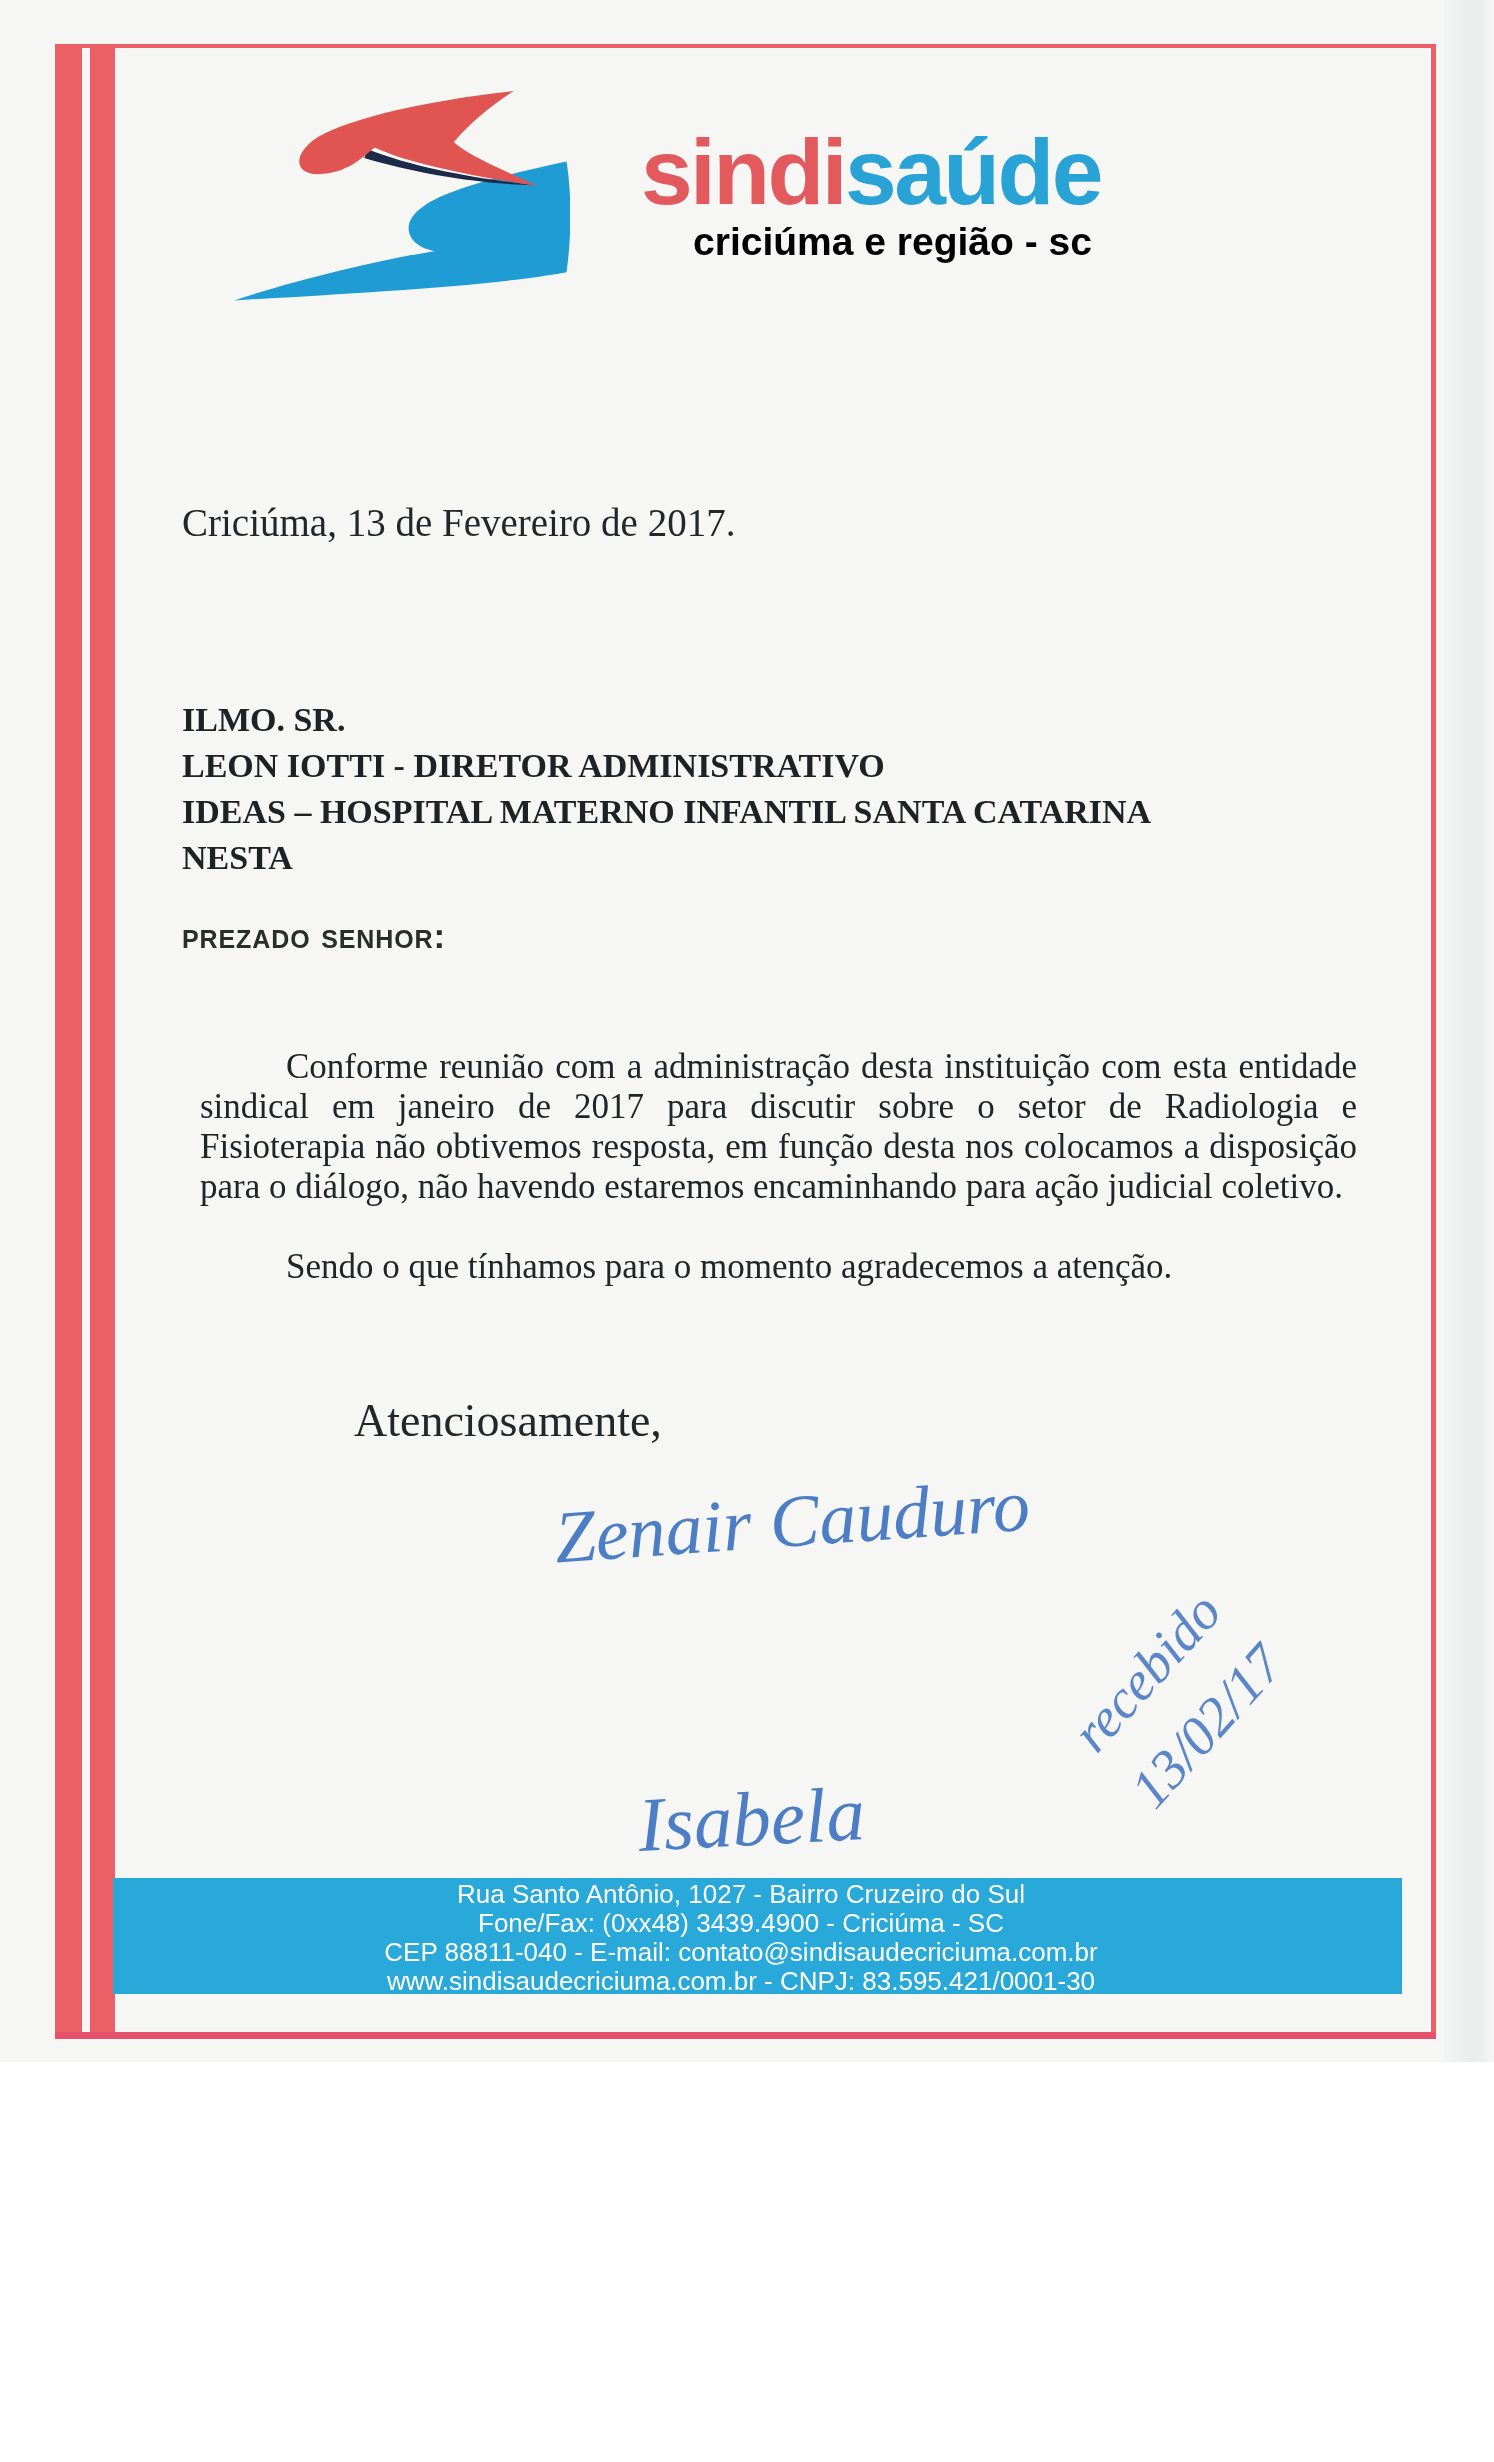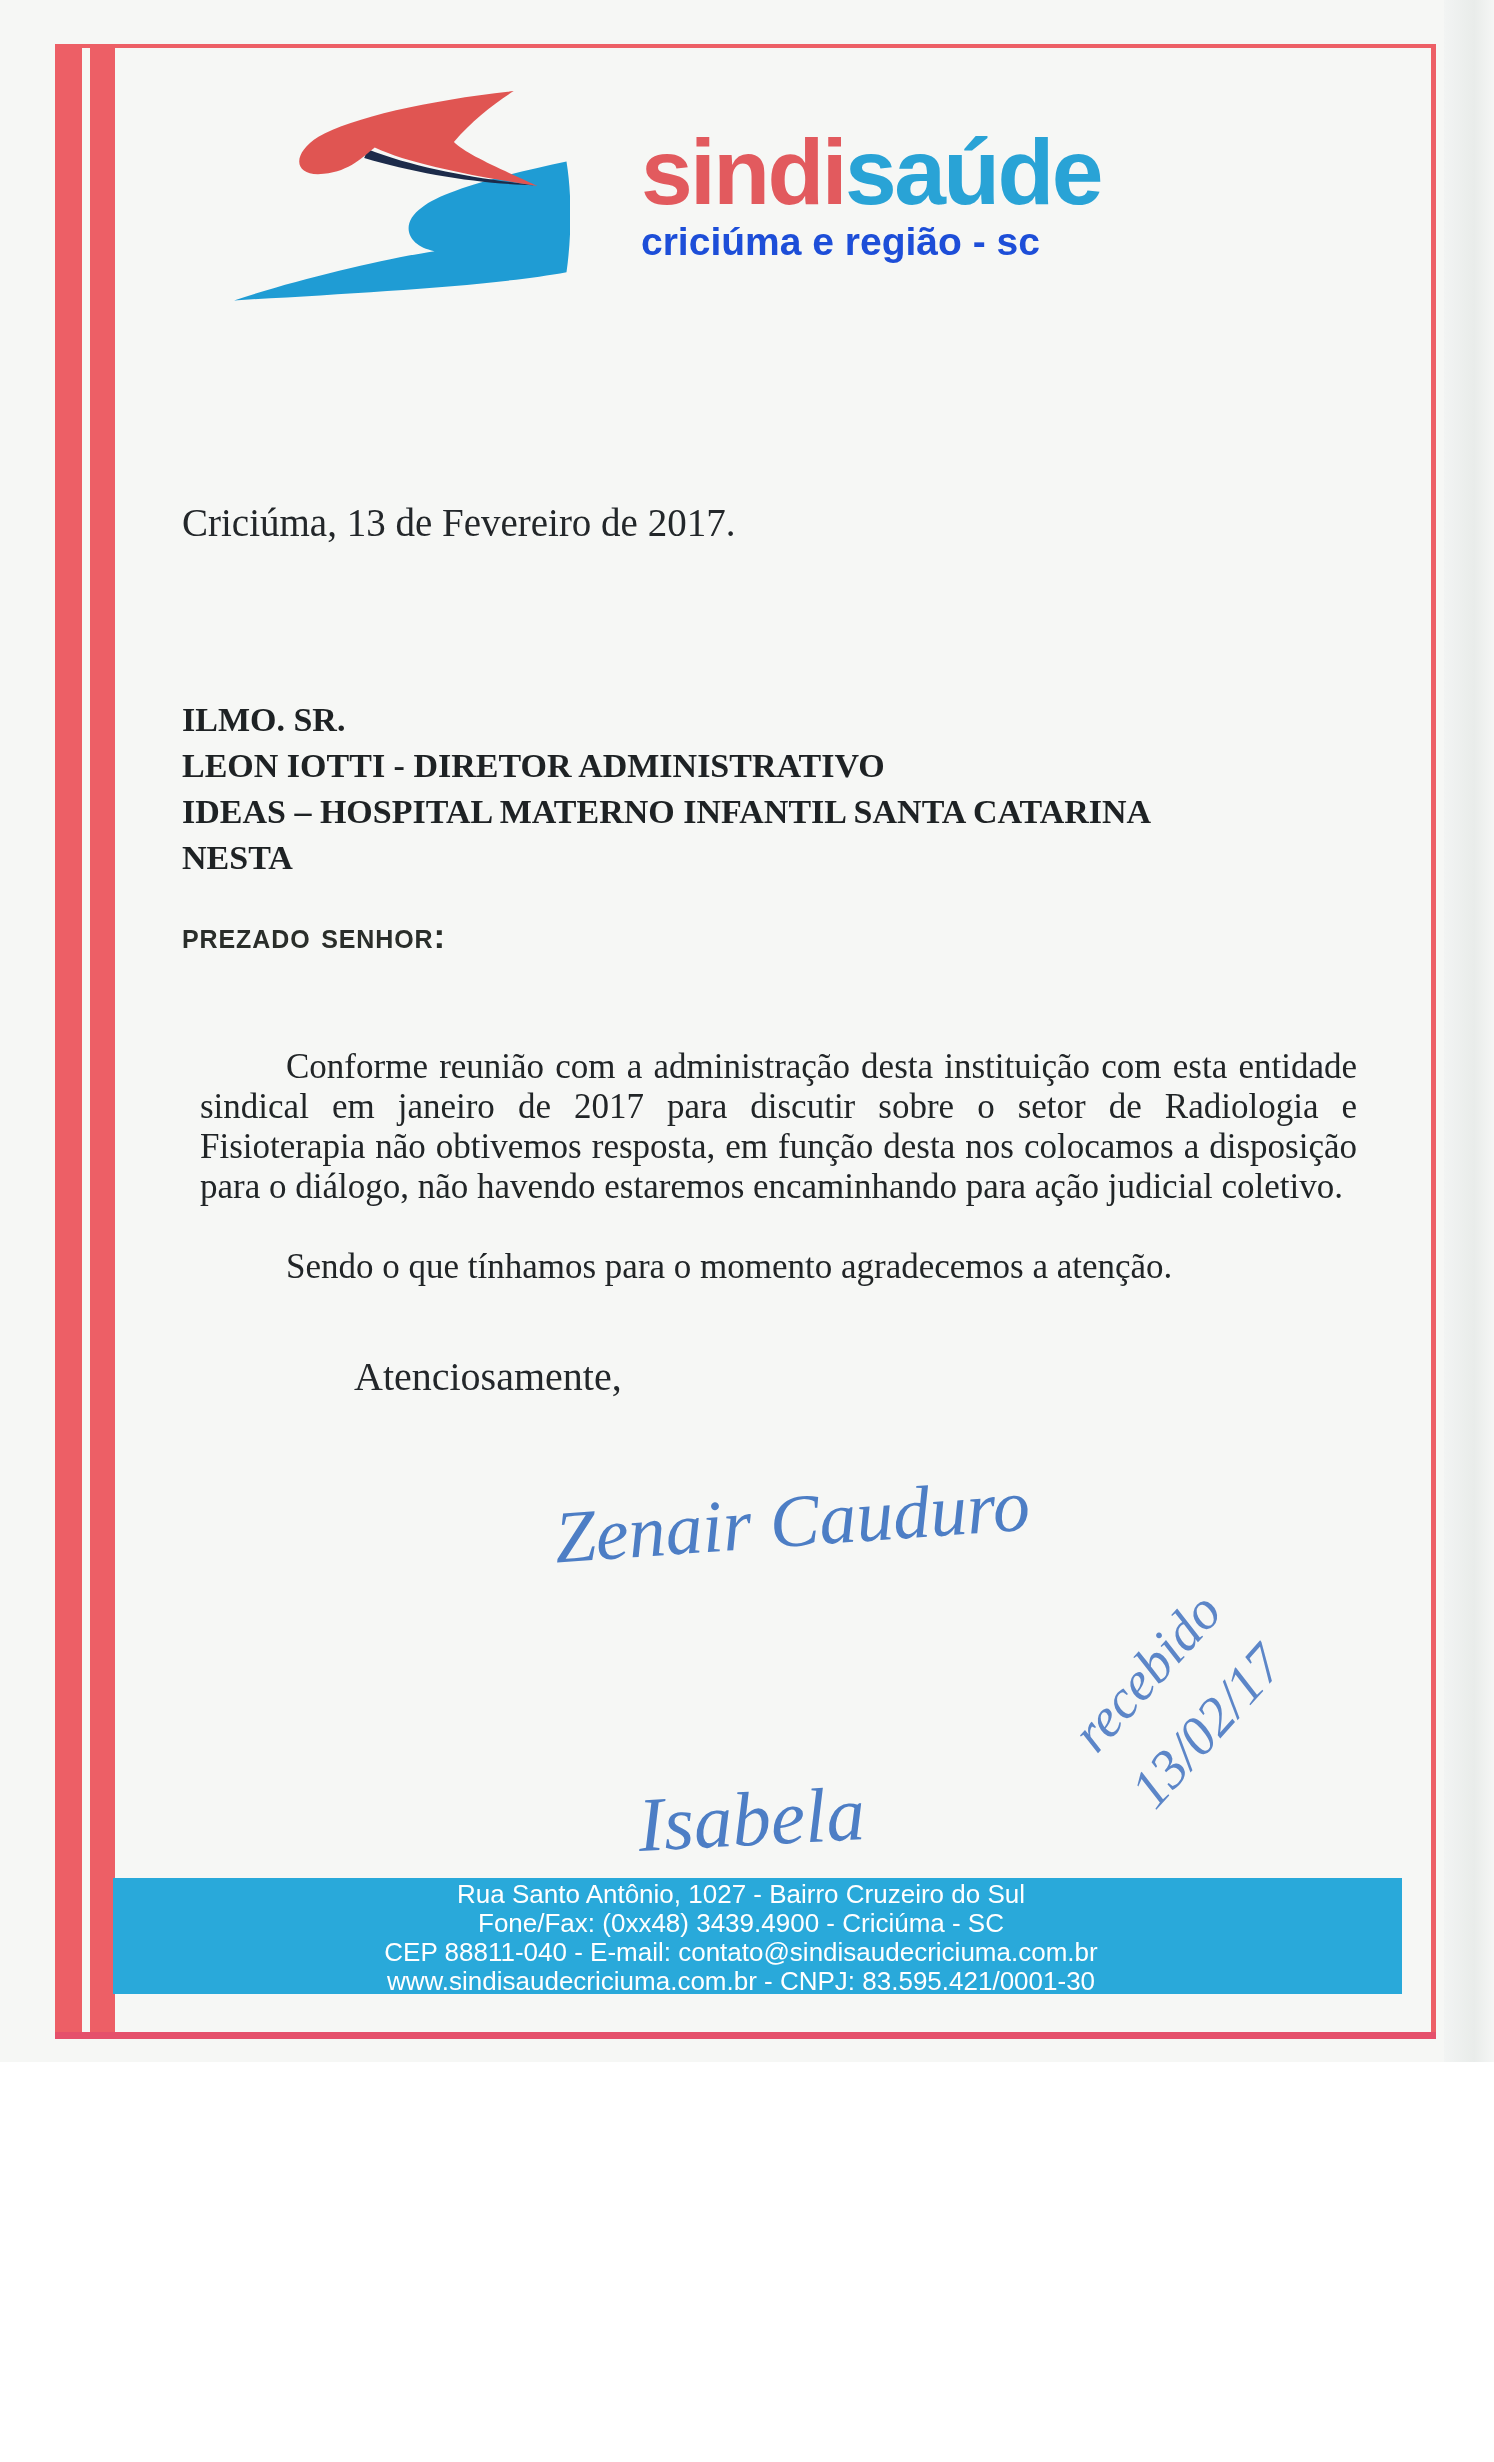--- a/index.html
+++ b/index.html
@@ -15,34 +15,34 @@
   .frame-right{position:absolute;left:1431px;top:44px;width:5.3px;height:1995px;background:#ed5f66;}
   .frame-bottom{position:absolute;left:55px;top:2032px;width:1381px;height:7px;background:#e5506b;}
   .stripe-a{position:absolute;left:55px;top:44px;width:27px;height:1995px;background:#ed5f66;}
   .stripe-b{position:absolute;left:90px;top:44px;width:24.6px;height:1995px;background:#ed5f66;}
   
   .logo-swoosh{position:absolute;left:227px;top:84px;width:343px;height:220px;}
   .wordmark{position:absolute;left:641px;top:126px;font-family:"Liberation Sans",sans-serif;
             font-weight:bold;font-size:93px;letter-spacing:-2.6px;white-space:nowrap;line-height:1;}
   .wm-red{color:#e25a5e;}
   .wm-blue{color:#29a3d6;}
-  .tagline{position:absolute;left:641px;top:220px;width:503px;text-align:left;
+  .tagline{position:absolute;left:641px;top:220px;width:503px;text-align:center;
            font-family:"Liberation Sans",sans-serif;font-weight:bold;font-size:39px;
-           color:#1d4ed8;letter-spacing:0px;white-space:nowrap;}
+           color:#000000;letter-spacing:0px;white-space:nowrap;}
   
   .date-line{position:absolute;left:182px;top:500px;font-size:39px;color:#23272a;}
   .recipient{position:absolute;left:182px;top:661px;font-weight:bold;font-size:34px;
              line-height:46px;color:#1e2224;white-space:nowrap;margin-top:36px;}
   .salutation{position:absolute;left:182px;top:916px;font-family:"Liberation Sans",sans-serif;
               font-weight:bold;font-size:35px;letter-spacing:0.9px;color:#2a2e2a;
               font-variant:small-caps;text-transform:lowercase;}
   .body-block{position:absolute;left:184px;top:1031px;width:1189px;color:#212527;}
   .body-block p{margin:16px;font-size:35px;line-height:40px;text-align:justify;text-indent:86px;}
   .body-block p + p{margin-top:40px;}
-  .closing{position:absolute;left:354px;top:1353px;font-size:40px;color:#23272a;}
+  .closing{position:absolute;left:354px;top:1394px;font-size:46px;color:#23272a;}
   
   .sig-script{position:absolute;left:528px;top:1479px;width:528px;text-align:center;
               font-family:"Liberation Serif",serif;font-style:italic;font-size:74px;
               color:#4d7ec5;transform:rotate(-4deg);white-space:nowrap;}
   .sig-block{position:absolute;left:508px;top:1555px;width:528px;text-align:center;
              font-weight:bold;font-size:33px;line-height:38px;color:#1e2224;white-space:nowrap;}
   
   .received-note{position:absolute;left:992px;top:1618px;width:369px;text-align:center;
                  font-family:"Liberation Serif",serif;font-style:italic;font-size:55px;
                  line-height:81px;color:#5c86c8;transform:rotate(-48deg);white-space:nowrap;}

